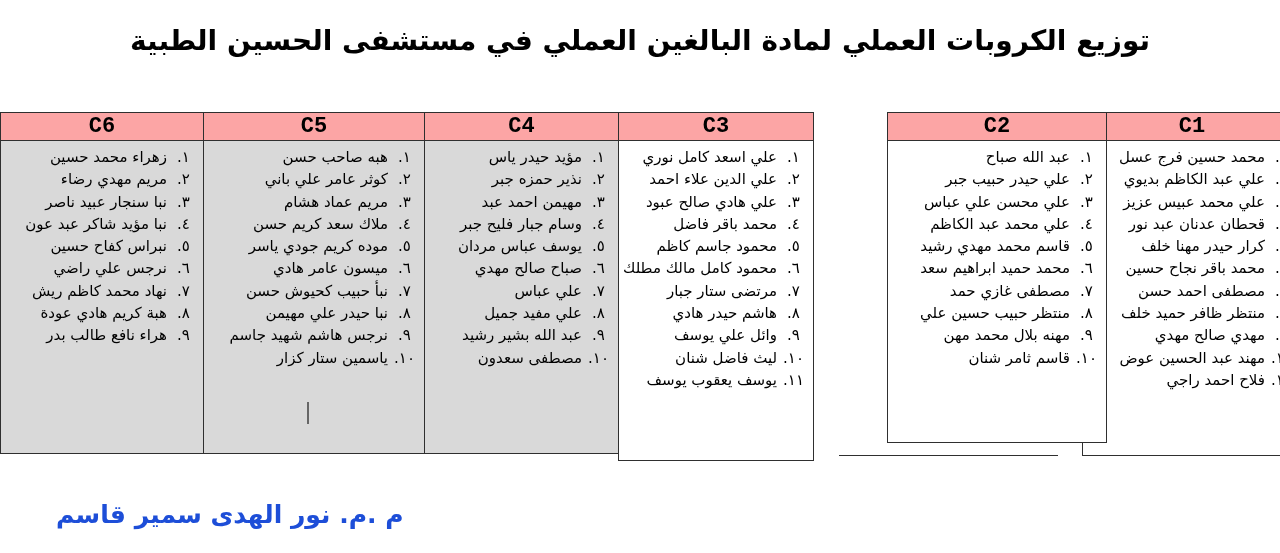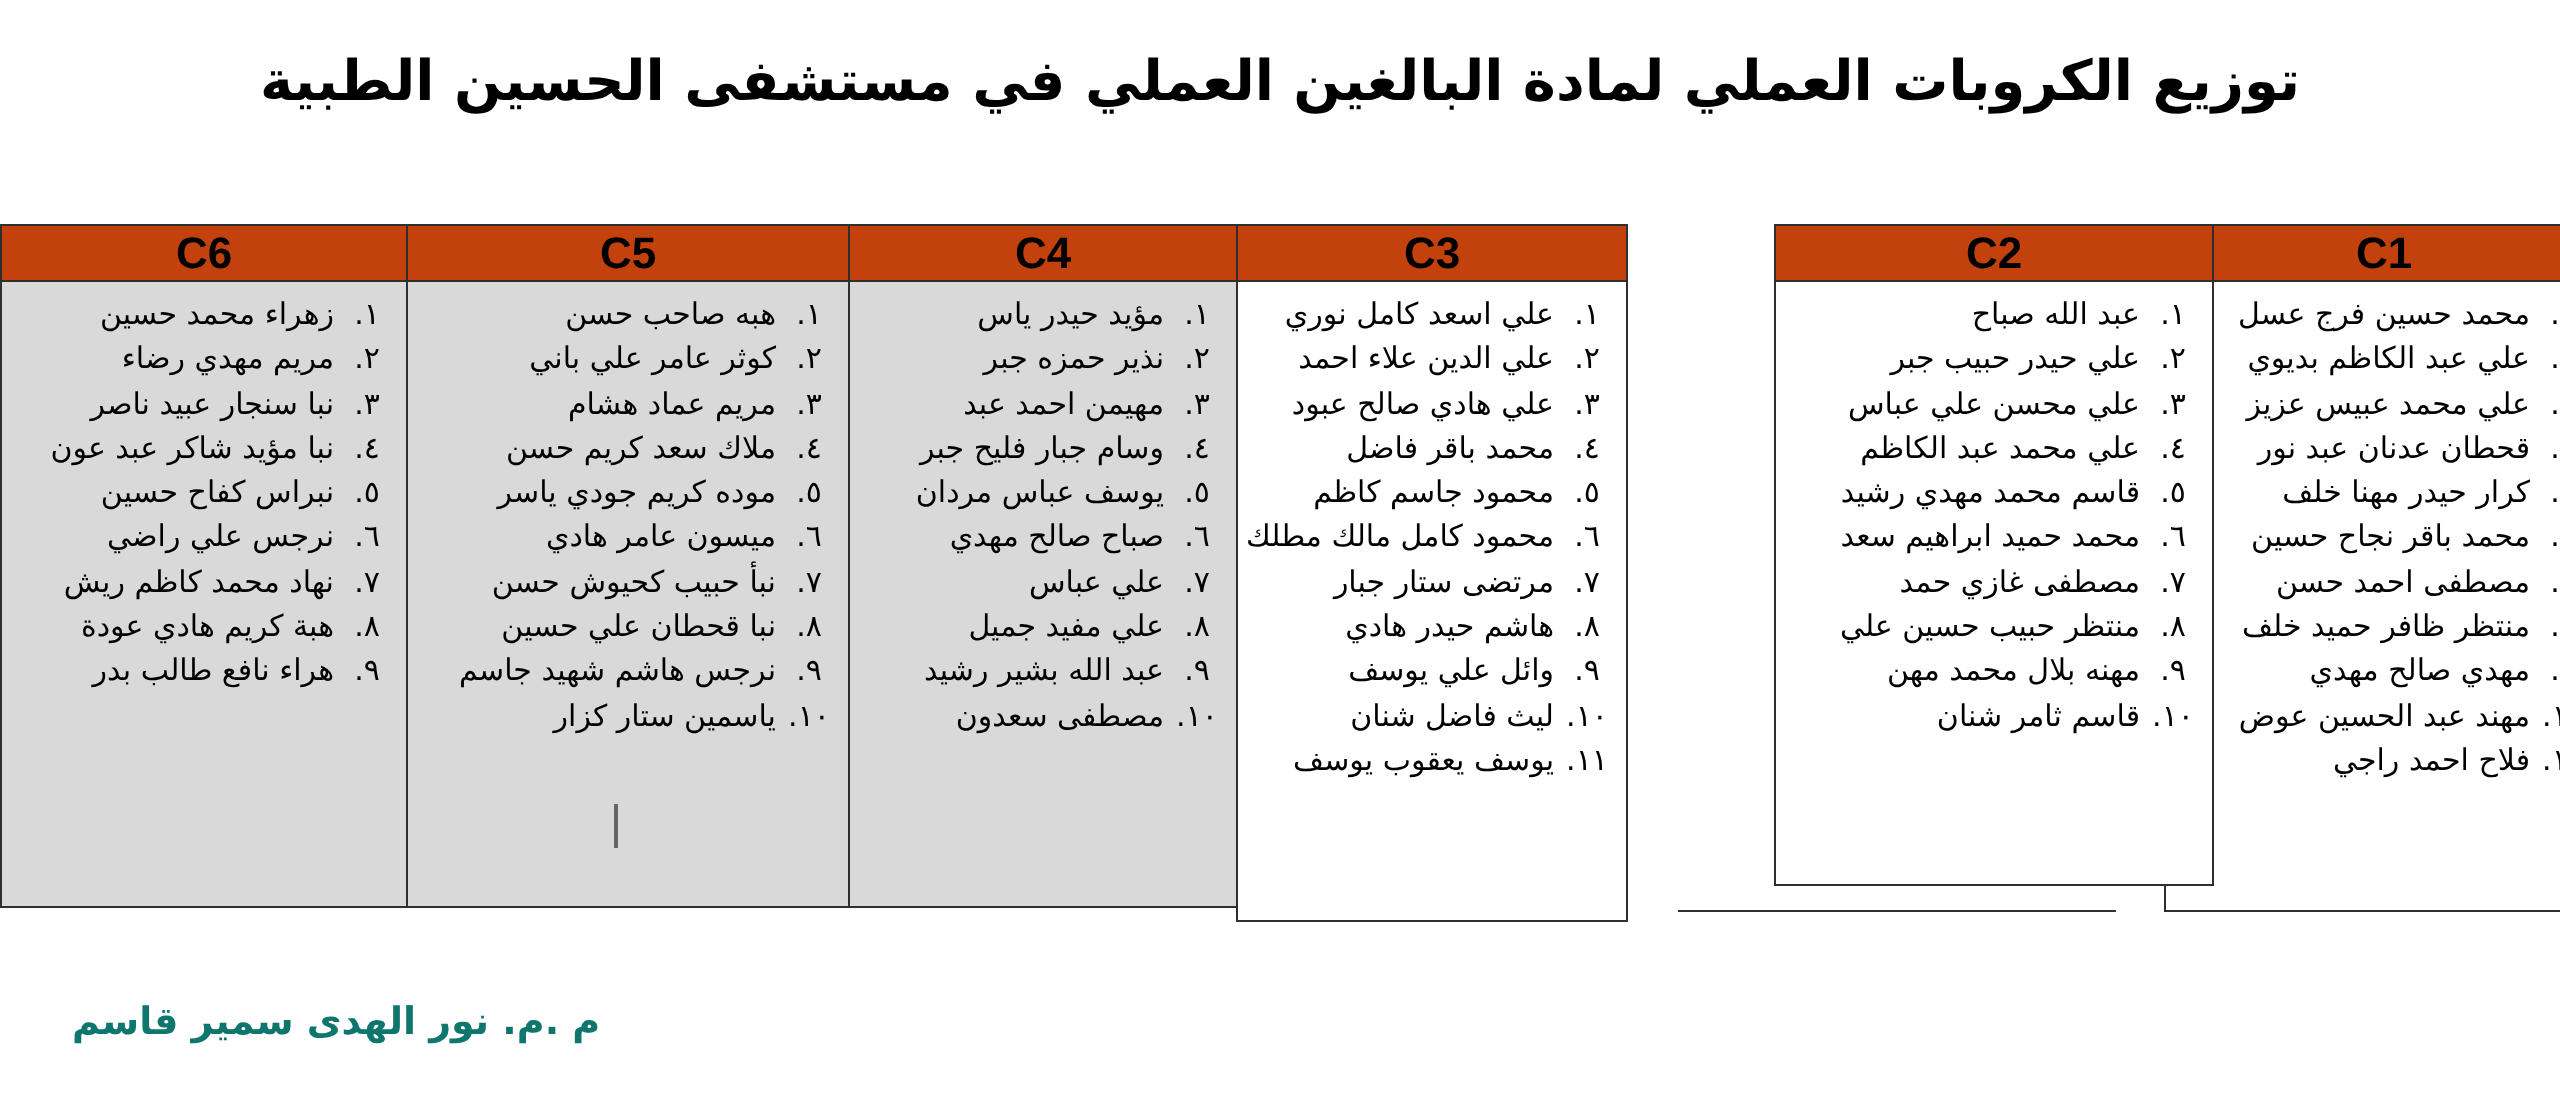--- a/index.html
+++ b/index.html
@@ -13,22 +13,22 @@
     font-size:28px;font-weight:bold;color:#000;direction:rtl;
     font-family:"DejaVu Sans",sans-serif;letter-spacing:-0.5px;
   }
   .col-box{
     position:absolute;top:112px;box-sizing:border-box;
     border:1px solid #2f2f2f;background:#ffffff;
   }
   .col-box.shaded{background:#d9d9d9;}
   .col-header{
     height:28px;box-sizing:border-box;border-bottom:1px solid #2f2f2f;
-    background:#c2410c;display:flex;align-items:center;justify-content:center;
-    font-family:Liberation Sans, sans-serif;
+    background:#fca5a5;display:flex;align-items:center;justify-content:center;
+    font-family:Liberation Mono, monospace;
     font-weight:bold;font-size:22px;color:#000;
   }
   .col-body{
     direction:rtl;padding:5px 3px 0 2px;
   }
   .roster-row{
     display:flex;flex-direction:row;align-items:baseline;
     height:22.3px;line-height:22.3px;white-space:nowrap;
     font-size:15px;color:#000;
   }
@@ -40,22 +40,22 @@
   }
   .text-cursor{
     position:absolute;left:307px;top:402px;width:2px;height:22px;
     background:#666;
   }
   .bottom-line-seg{
     position:absolute;left:839px;top:455px;width:219px;height:1px;
     background:#2f2f2f;
   }
   .signature{
-    position:absolute;left:36px;top:500px;direction:rtl;
-    font-size:19px;font-weight:bold;color:#0f766e;
+    position:absolute;left:56px;top:500px;direction:rtl;
+    font-size:25px;font-weight:bold;color:#1d4ed8;
     font-family:"DejaVu Sans",sans-serif;
   }
 </style>
 </head>
 <body>
 
 <div class="page">
 
   <div class="doc-title">توزيع الكروبات العملي لمادة البالغين العملي في مستشفى الحسين الطبية</div>
 
@@ -274,21 +274,21 @@
           <div class="roster-row">
             <span class="roster-num">٦.</span>
             <span class="roster-name">ميسون عامر هادي</span>
           </div>
           <div class="roster-row">
             <span class="roster-num">٧.</span>
             <span class="roster-name">نبأ حبيب كحيوش حسن</span>
           </div>
           <div class="roster-row">
             <span class="roster-num">٨.</span>
-            <span class="roster-name">نبا قحطان علي حسين</span>
+            <span class="roster-name">نبا حيدر علي مهيمن</span>
           </div>
           <div class="roster-row">
             <span class="roster-num">٩.</span>
             <span class="roster-name">نرجس هاشم شهيد جاسم</span>
           </div>
           <div class="roster-row">
             <span class="roster-num">١٠.</span>
             <span class="roster-name">ياسمين ستار كزار</span>
           </div>
         </div>

